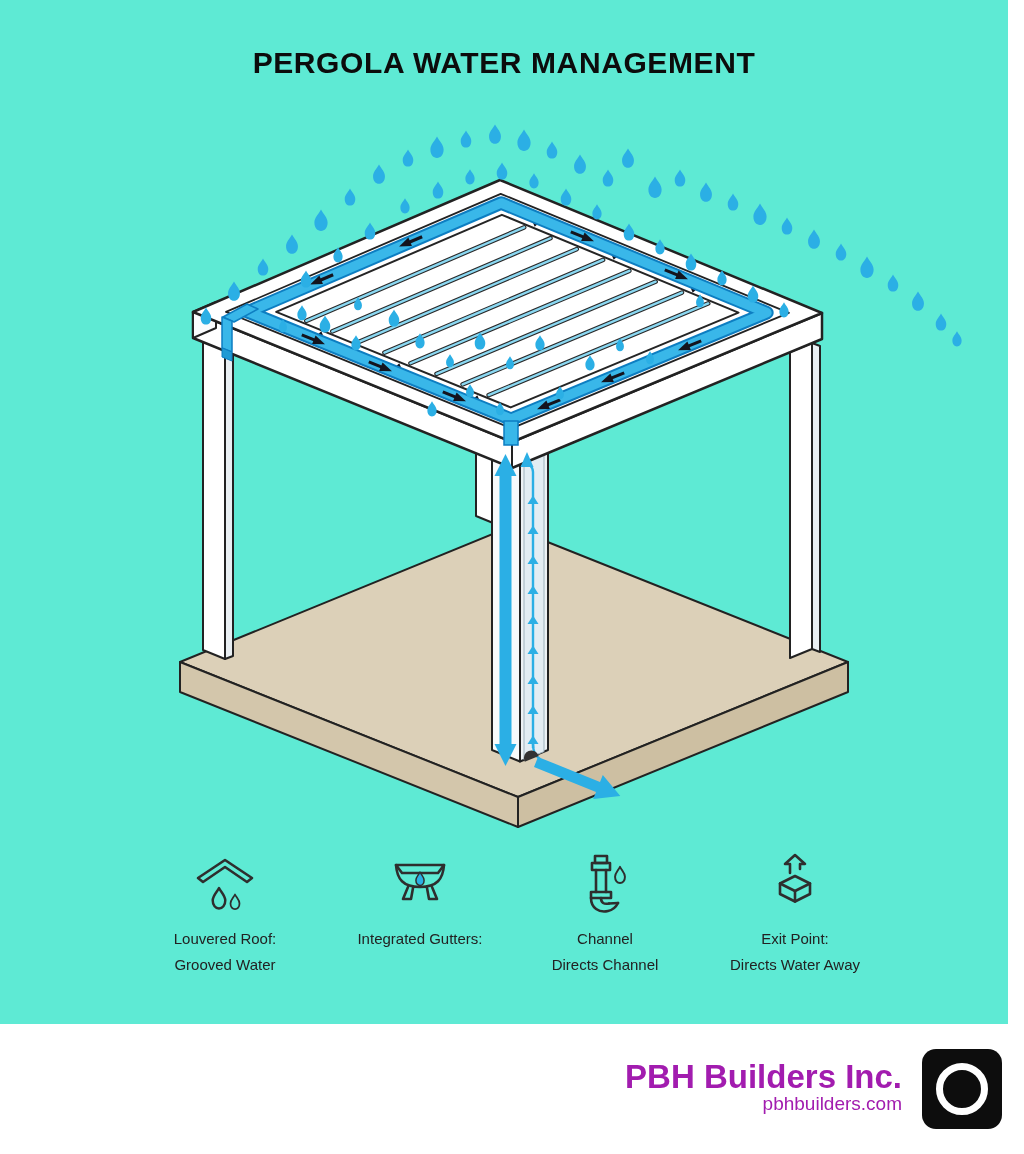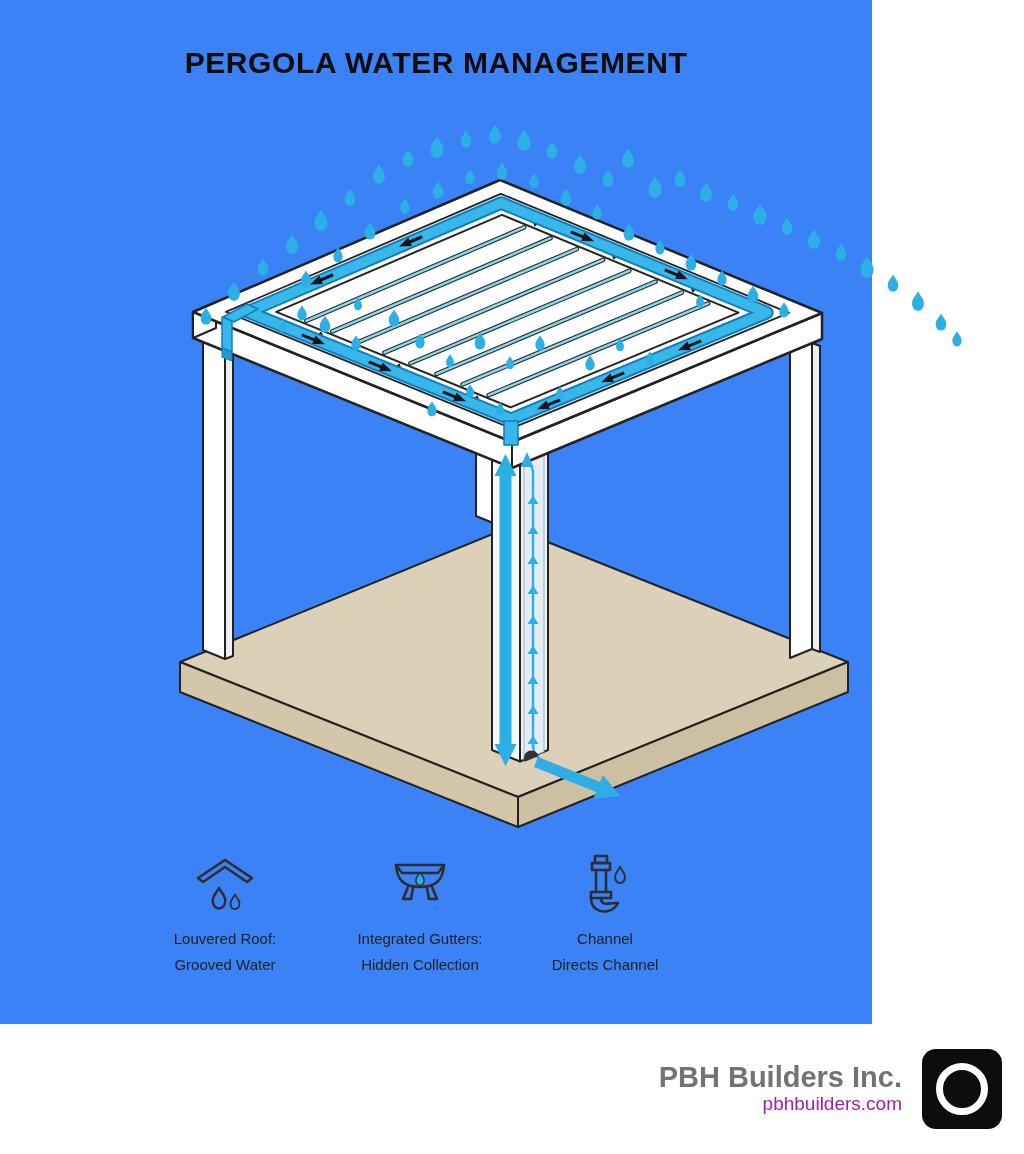--- a/index.html
+++ b/index.html
@@ -1,29 +1,29 @@
 <!DOCTYPE html>
 <html><head>
 <meta charset="utf-8">
 <style>
   html,body{margin:0;padding:0;background:#e8e8e8;}
   .canvas{position:relative;width:1024px;height:1154px;margin:0 auto;overflow:hidden;
           font-family:"Liberation Sans", sans-serif;background:#ffffff;}
-  .blue-area{position:absolute;left:0;top:0;width:872px;height:1024px;background:#3b82f6;}
+  .blue-area{position:absolute;left:0;top:0;width:1008px;height:1024px;background:#5eead4;}
   .page-title{position:absolute;left:0;top:46px;width:100%;text-align:center;
               font-size:30px;font-weight:bold;letter-spacing:.6px;color:#0c0c0c;margin:0;}
   .diagram-svg{position:absolute;left:0;top:0;width:1024px;height:1024px;}
   .legend{position:absolute;left:0;top:0;width:100%;height:100%;}
   .legend-item{position:absolute;width:220px;text-align:center;}
   .legend-icon{width:64px;height:64px;display:block;margin:0 auto;}
   .legend-label{margin-top:10px;font-size:15px;line-height:26px;color:#222;}
   .footer{position:absolute;left:0;top:1024px;width:1024px;height:130px;background:#ffffff;
           display:flex;align-items:center;justify-content:flex-end;}
   .footer-text{text-align:right;margin-right:20px;}
-  .footer-company{font-size:29px;font-weight:bold;color:#737373;line-height:30px;margin-left:28px;}
+  .footer-company{font-size:33px;font-weight:bold;color:#a21caf;line-height:30px;margin-left:28px;}
   .footer-site{font-size:19px;color:#a21caf;line-height:24px;}
   .footer-logo{width:80px;height:80px;background:#0d0d0d;border-radius:14px;margin-right:22px;
                display:flex;align-items:center;justify-content:center;}
   .footer-logo-ring{width:38px;height:38px;border:7px solid #ffffff;border-radius:50%;}
 </style>
 </head>
 <body>
 
 <div class="canvas">
   <div class="blue-area">
@@ -257,41 +257,52 @@
       <div class="legend-item" style="left:310px;top:852px;text-align:center;">
         <svg class="legend-icon" viewBox="0 0 64 64" fill="none" stroke="#2e2e2e" stroke-width="2.6" stroke-linecap="round" stroke-linejoin="round">
           <path d="M8,13 L56,13 L50,21 L14,21 Z"></path>
           <path d="M8,13 C9,27 15,35 32,35 C49,35 55,27 56,13"></path>
           <path d="M20,35 L15,47 L23,47 L25,36"></path>
           <path d="M44,35 L49,47 L41,47 L39,36"></path>
           <use href="#drop" transform="translate(32,26) scale(0.62)" fill="#2bafe5" stroke="#2e2e2e" stroke-width="2.4"></use>
         </svg>
         <div class="legend-label">
           <div>Integrated Gutters:</div>
-          <div>Hidden Collection</div>
         </div>
       </div>
 
       <div class="legend-item" style="left:495px;top:852px;">
         <svg class="legend-icon" viewBox="0 0 64 64" fill="none" stroke="#2e2e2e" stroke-width="2.6" stroke-linecap="round" stroke-linejoin="round">
           <rect x="22" y="4" width="12" height="7"></rect>
           <rect x="19" y="11" width="18" height="7"></rect>
           <path d="M23,18 L23,40 M33,18 L33,40"></path>
           <rect x="18" y="40" width="20" height="6"></rect>
           <path d="M18,46 C18,56 26,61 35,59 C40,58 43,55 45,51"></path>
           <path d="M28,46 C28,51 31,52.5 36,51.5"></path>
           <path d="M45,51 L36,51.5"></path>
           <use href="#drop" transform="translate(47,22) scale(0.75)"></use>
         </svg>
         <div class="legend-label">
           <div>Channel</div>
           <div>Directs Channel</div>
         </div>
       </div>
 
+      <div class="legend-item" style="left:685px;top:852px;">
+        <svg class="legend-icon" viewBox="0 0 64 64" fill="none" stroke="#2e2e2e" stroke-width="2.6" stroke-linecap="round" stroke-linejoin="round">
+          <polygon points="32,24 47,31.5 32,39 17,31.5"></polygon>
+          <path d="M17,31.5 L17,42 L32,49.5 L47,42 L47,31.5"></path>
+          <path d="M32,39 L32,49.5"></path>
+          <path d="M27,21 L27,12 L22,12 L32,3 L42,12 L37,12 L37,17"></path>
+        </svg>
+        <div class="legend-label">
+          <div>Exit Point:</div>
+          <div>Directs Water Away</div>
+        </div>
+      </div>
 
     </div>
   </div>
 
   <div class="footer">
     <div class="footer-text">
       <div class="footer-company">PBH Builders Inc.</div>
       <div class="footer-site">pbhbuilders.com</div>
     </div>
     <div class="footer-logo">

